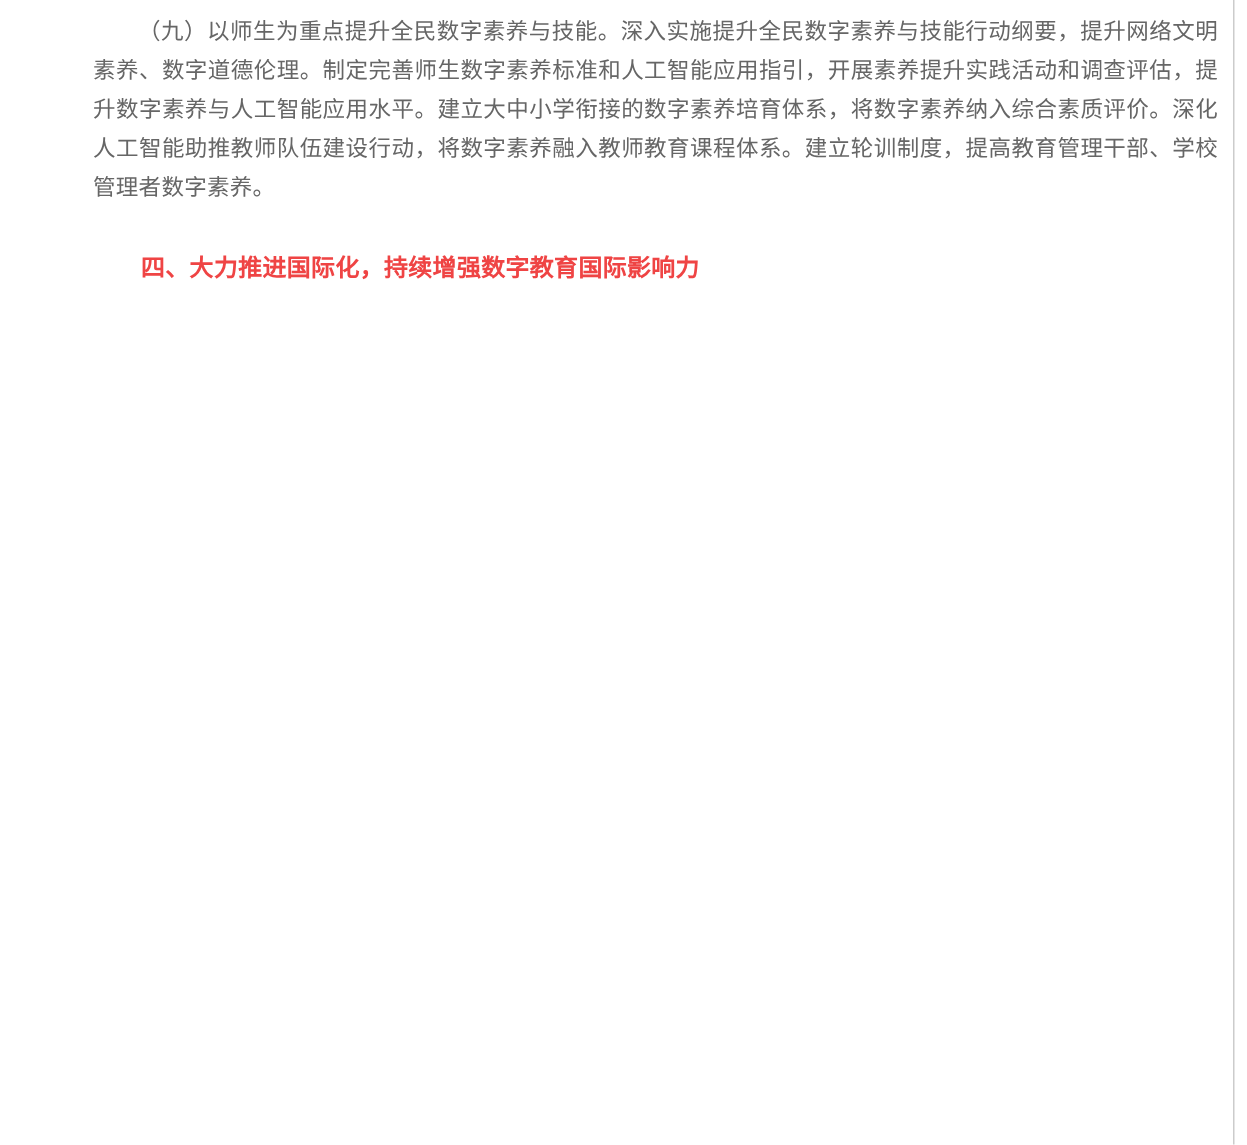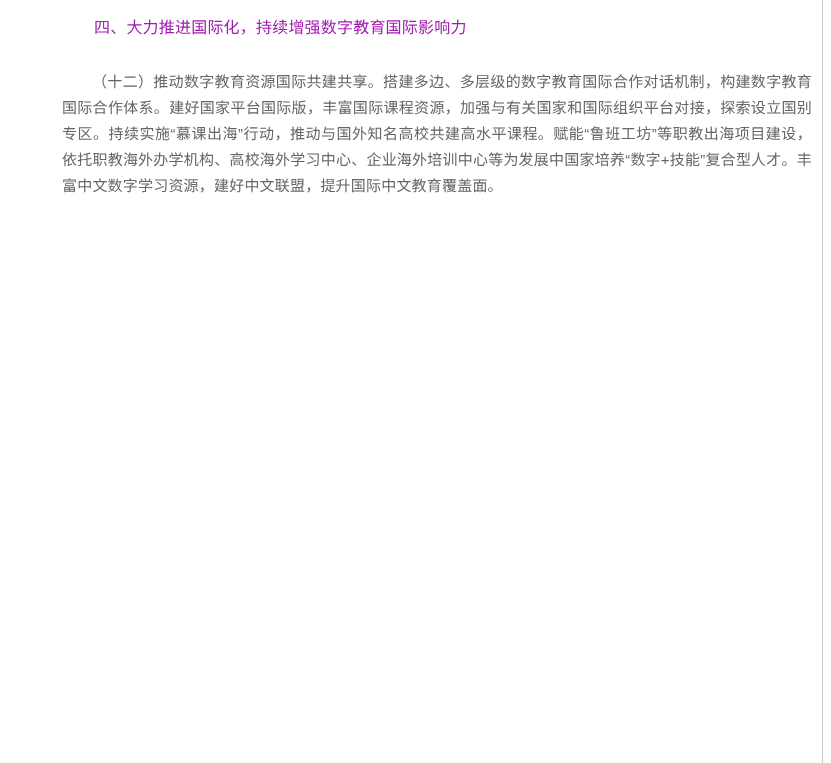--- a/index.html
+++ b/index.html
@@ -25,37 +25,37 @@
     line-height: 26px;
     color: #666666;
     text-align: justify;
     text-justify: inter-ideograph;
     text-indent: 2em;
     margin: 0 0 28px 0;
     letter-spacing: 0.2px;
   }
   .section-heading {
     font-size: 16px;
-    font-weight: normal;
-    color: #a21caf;
+    font-weight: bold;
+    color: #ef4444;
     line-height: 26px;
     text-indent: 2em;
-    margin: 6px 0 28px 0;
+    margin: 6px 0 16px 0;
     letter-spacing: 0.2px;
   }
   .right-divider {
     position: absolute;
     top: 0;
     left: 822px;
     width: 1px;
     height: 763px;
     background: #cccccc;
   }
 </style>
 </head>
 <body>
 
 <div class="article">
+  <p class="para">（九）以师生为重点提升全民数字素养与技能。深入实施提升全民数字素养与技能行动纲要，提升网络文明素养、数字道德伦理。制定完善师生数字素养标准和人工智能应用指引，开展素养提升实践活动和调查评估，提升数字素养与人工智能应用水平。建立大中小学衔接的数字素养培育体系，将数字素养纳入综合素质评价。深化人工智能助推教师队伍建设行动，将数字素养融入教师教育课程体系。建立轮训制度，提高教育管理干部、学校管理者数字素养。</p>
   <h2 class="section-heading">四、大力推进国际化，持续增强数字教育国际影响力</h2>
-  <p class="para">（十二）推动数字教育资源国际共建共享。搭建多边、多层级的数字教育国际合作对话机制，构建数字教育国际合作体系。建好国家平台国际版，丰富国际课程资源，加强与有关国家和国际组织平台对接，探索设立国别专区。持续实施“慕课出海”行动，推动与国外知名高校共建高水平课程。赋能“鲁班工坊”等职教出海项目建设，依托职教海外办学机构、高校海外学习中心、企业海外培训中心等为发展中国家培养“数字+技能”复合型人才。丰富中文数字学习资源，建好中文联盟，提升国际中文教育覆盖面。</p>
 </div>
 
 <div class="right-divider"></div>
 
 </body></html>

